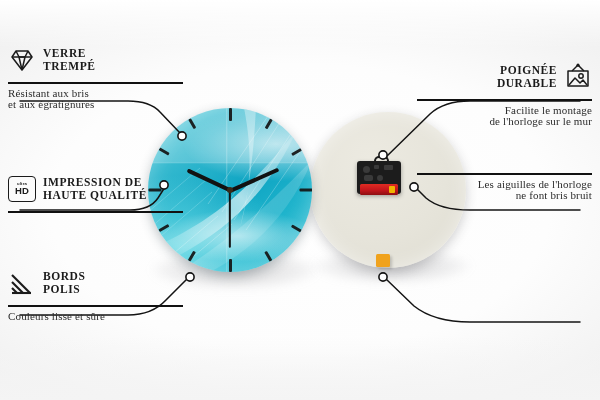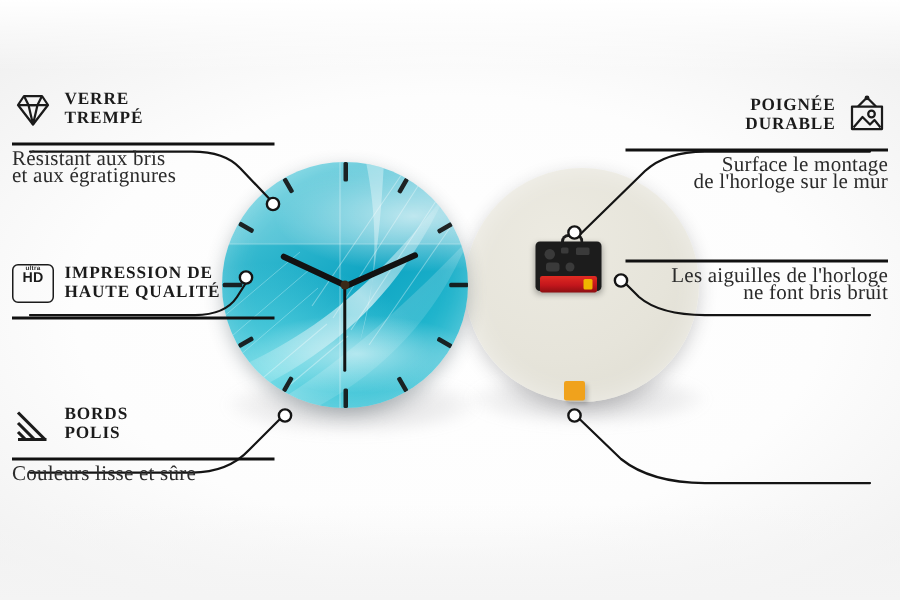--- a/index.html
+++ b/index.html
@@ -32,29 +32,29 @@
   .feat.right .feat-head{flex-direction:row-reverse;}
   .feat-title{
     font-family:"Liberation Serif", serif;
     font-weight:bold;font-size:11.5px;line-height:13px;
     letter-spacing:.55px;color:#1b1b1b;text-transform:uppercase;
     white-space:pre-line;
   }
   .feat-rule{height:1.6px;background:#111;margin-top:3px;width:100%;}
   .feat-desc{
     font-family:"Liberation Serif", serif;
-    font-size:14px;line-height:11px;color:#2b2b2b;margin-top:4px;
+    font-size:11px;line-height:11px;color:#2b2b2b;margin-top:4px;
     white-space:pre-line;letter-spacing:.15px;
   }
   .ic{width:28px;height:28px;flex:0 0 28px;display:block;}
 
   
   .hdbox{
     width:26px;height:24px;border:1.6px solid #1b1b1b;border-radius:4px;
-    display:flex;flex-direction:column;align-items:center;
+    display:flex;flex-direction:column;align-items:center;justify-content:center;
     flex:0 0 26px;
   }
   .hdbox .u{font-family:"Liberation Sans",sans-serif;font-size:4.2px;font-weight:bold;letter-spacing:.2px;color:#1b1b1b;line-height:4.4px;}
   .hdbox .h{font-family:"Liberation Sans",sans-serif;font-size:9.5px;font-weight:bold;letter-spacing:.2px;color:#1b1b1b;line-height:10px;}
 
   
   .clock-shadow{
     position:absolute;border-radius:50%;
     background:radial-gradient(ellipse at 50% 50%, rgba(120,120,125,.30) 0%, rgba(140,140,145,.12) 55%, rgba(255,255,255,0) 72%);
     filter:blur(4px);
@@ -194,21 +194,21 @@
     <g fill="#ffffff" stroke="#141414" stroke-width="1.6">
       <circle cx="182" cy="136" r="4.1"></circle>
       <circle cx="164" cy="185" r="4.1"></circle>
       <circle cx="190" cy="277" r="4.1"></circle>
       <circle cx="383" cy="155" r="4.1"></circle>
       <circle cx="414" cy="187" r="4.1"></circle>
       <circle cx="383" cy="277" r="4.1"></circle>
     </g>
   </svg>
 
-  <div class="feat left" style="top:54px;">
+  <div class="feat left" style="top:41px;">
     <div class="feat-head">
       <svg class="ic" viewBox="0 0 28 28">
         <g fill="none" stroke="#1b1b1b" stroke-width="1.5" stroke-linejoin="round">
           <path d="M4,11 L14,24 L24,11 L20,5 L8,5 Z"></path>
           <path d="M4,11 L24,11"></path>
             <path d="M8,5 L11,11 L14,24"></path>
             <path d="M20,5 L17,11 L14,24"></path>
           <path d="M11,11 L17,11"></path>
         </g>
       </svg>
@@ -258,21 +258,21 @@
           <rect x="4" y="8" width="20" height="15"></rect>
           <circle cx="17" cy="13" r="2.2"></circle>
           <path d="M5,22 L11,15 L16,20 L19,17 L23,22"></path>
         </g>
         <circle cx="14" cy="2.2" r="1.6" fill="#1b1b1b"></circle>
       </svg>
       <div class="feat-title">POIGNÉE
 DURABLE</div>
     </div>
     <div class="feat-rule"></div>
-    <div class="feat-desc">Surface le montage
+    <div class="feat-desc">Facilite le montage
 de l'horloge sur le mur</div>
   </div>
 
   <div class="feat right" style="top:170px;">
     <div class="feat-rule"></div>
     <div class="feat-desc">Les aiguilles de l'horloge
 ne font bris bruit</div>
   </div>
 
 

